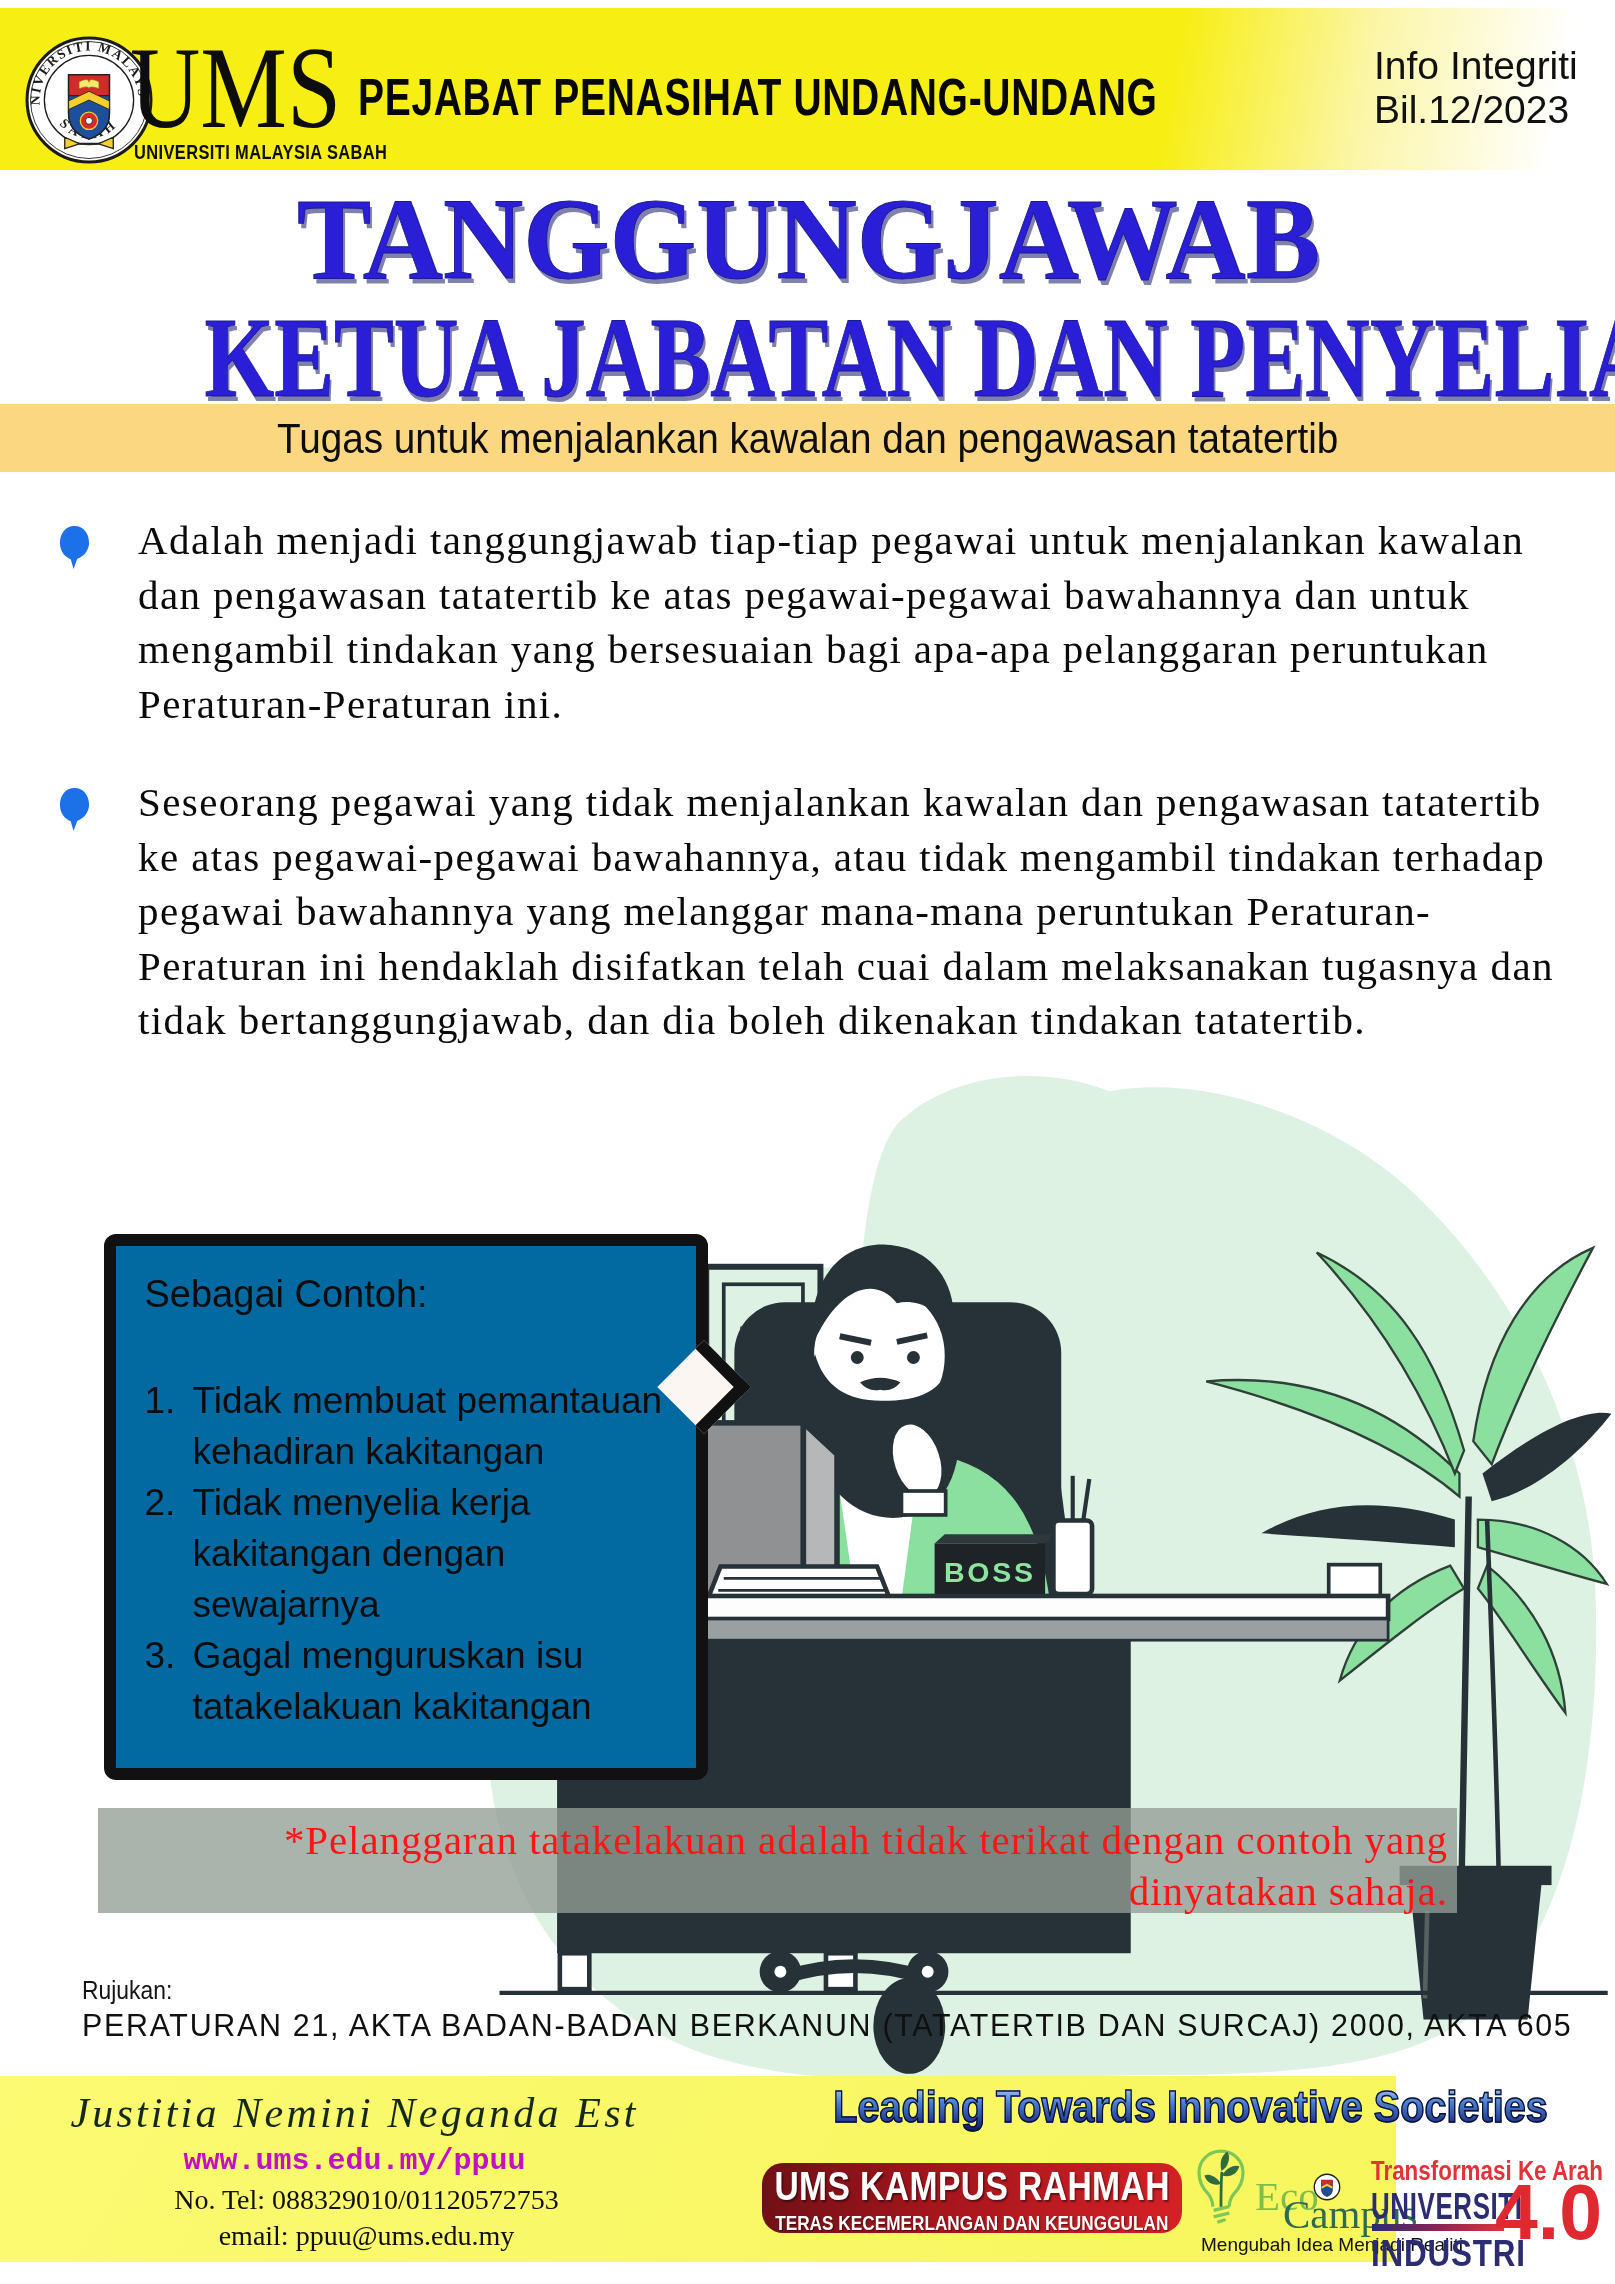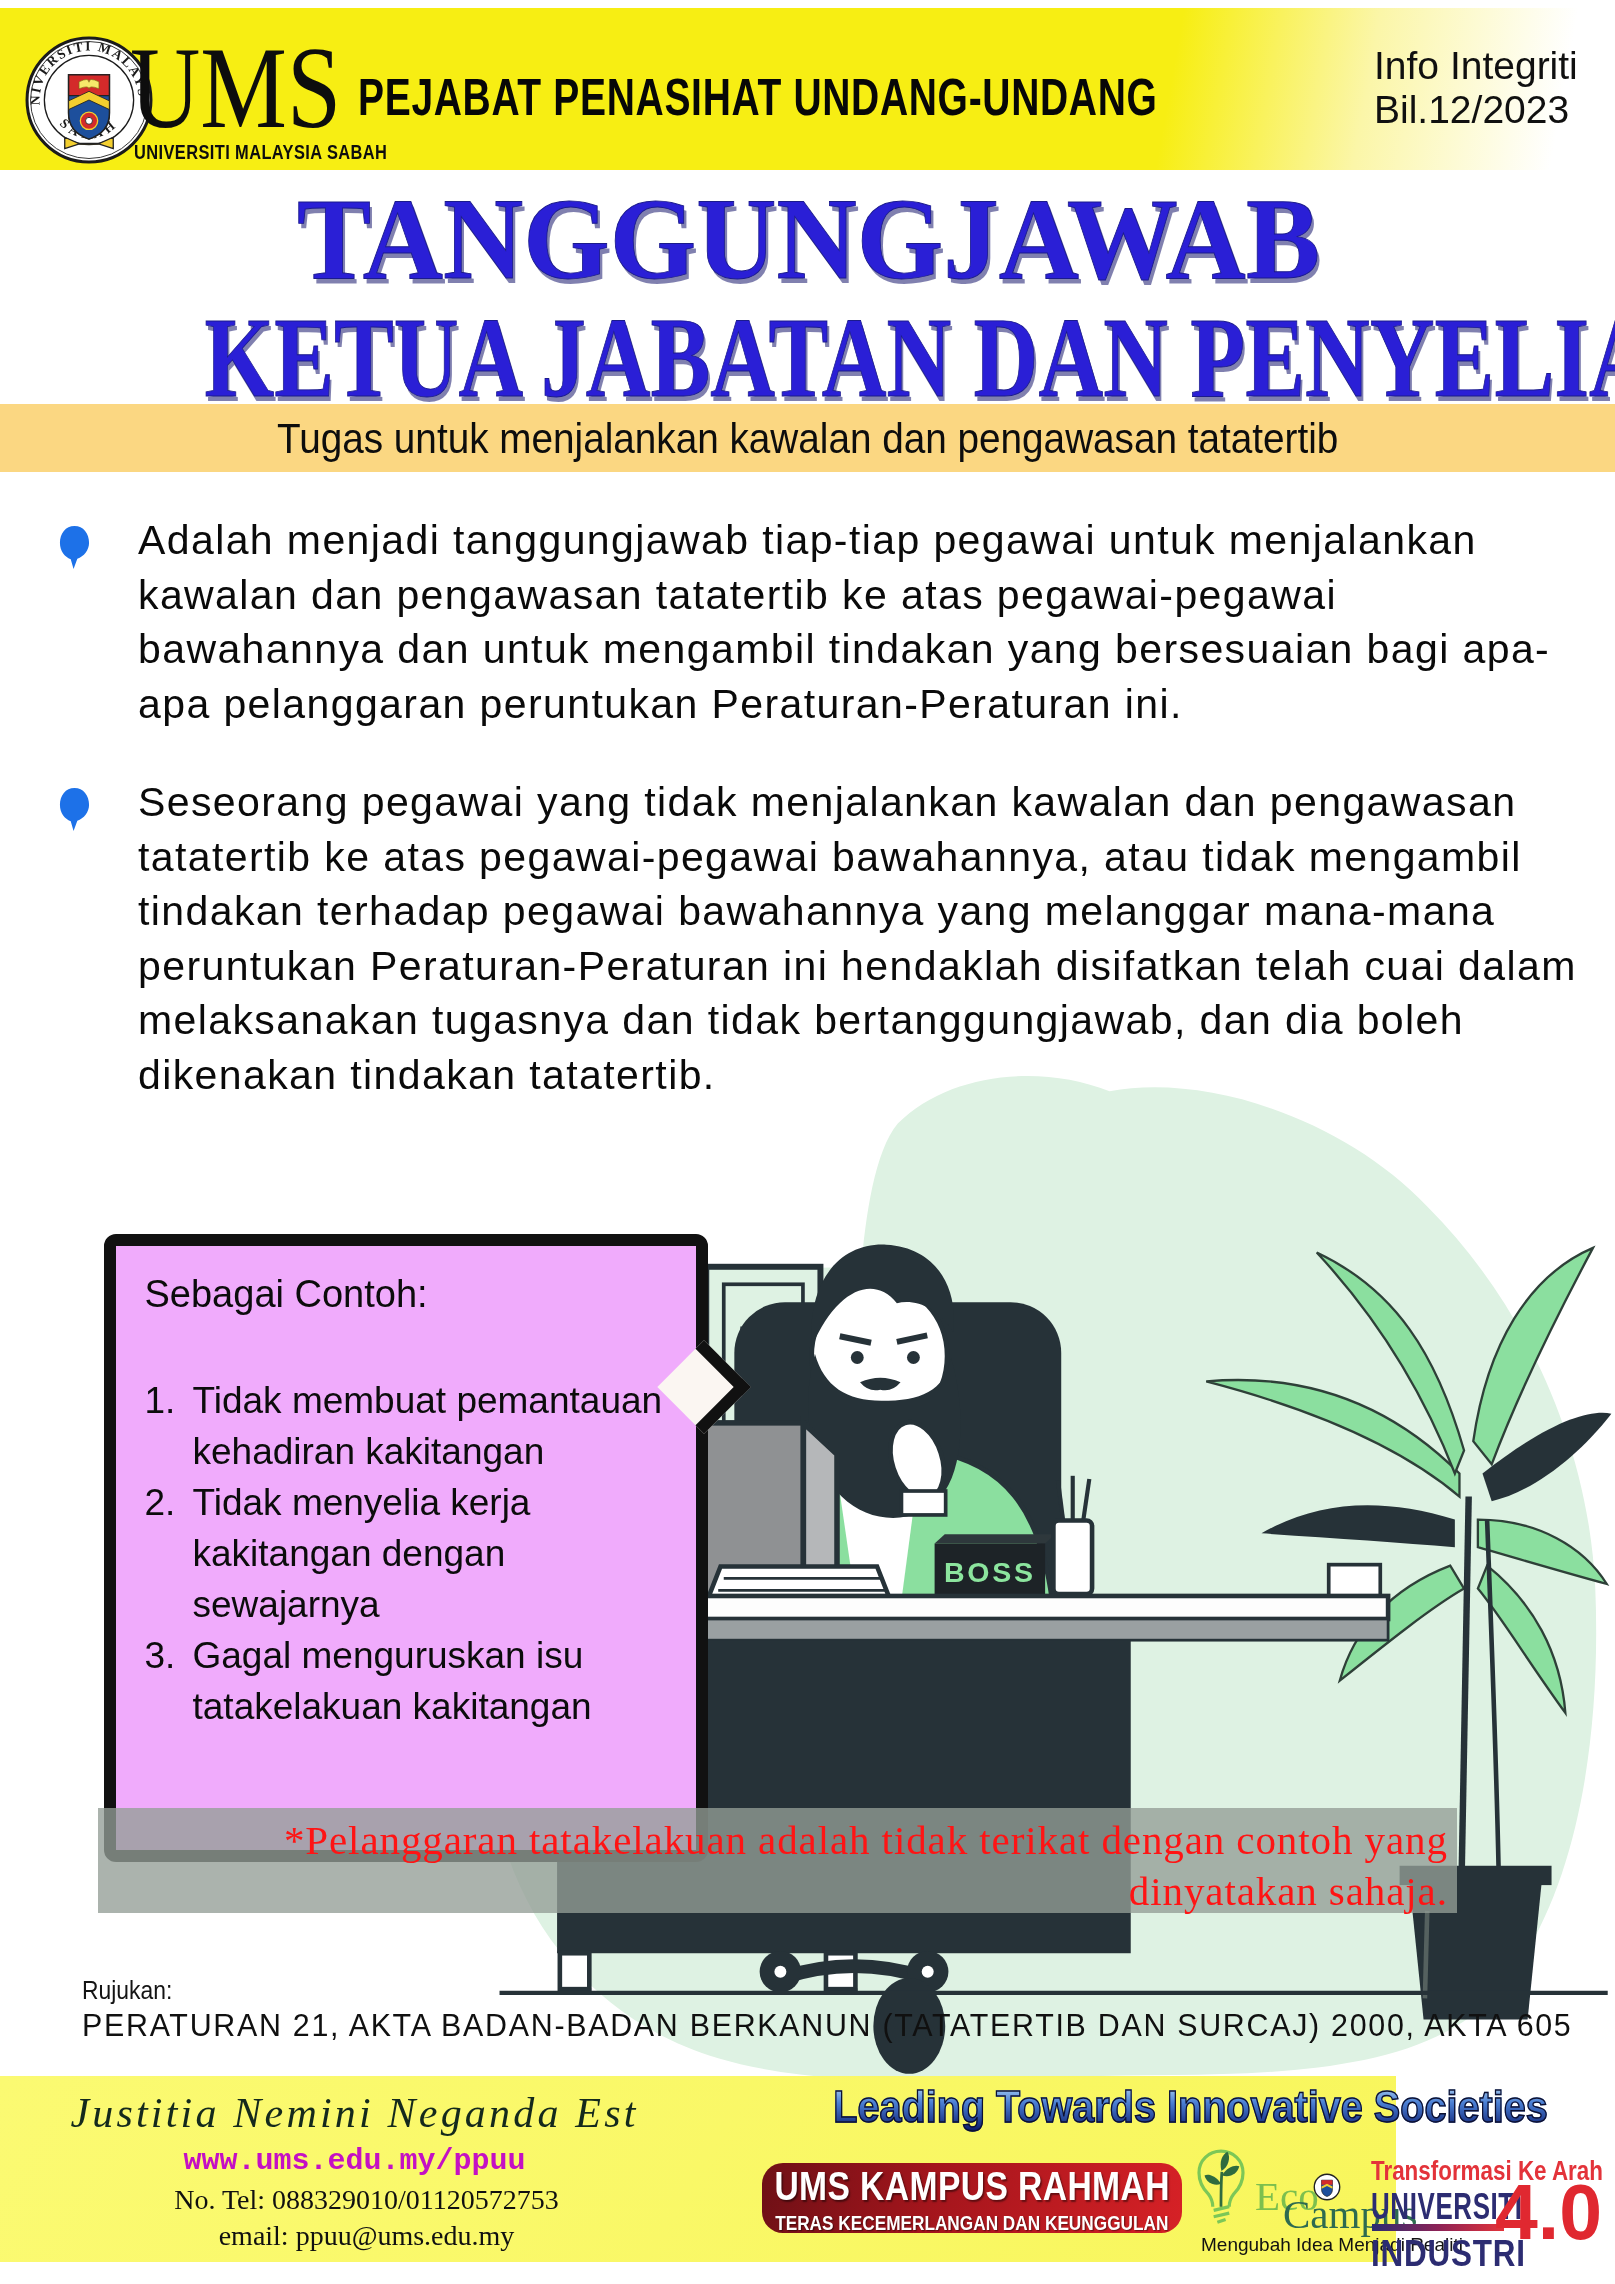--- a/index.html
+++ b/index.html
@@ -27,29 +27,29 @@
   .title-line-2 .cx{transform:scaleX(.78);}
   .cx{display:inline-block;white-space:nowrap;transform-origin:center top;}
   
   .subtitle-bar{position:absolute;left:0;top:404px;width:1616px;height:68px;background:#fbd782;
     display:flex;align-items:center;justify-content:center;}
   .subtitle-bar .txt{font-size:43px;color:#0d0d0d;transform:scaleX(.9);white-space:nowrap;}
   
   .bullet-icon{position:absolute;width:33px;height:47px;}
   .bullet-icon-1{left:58px;top:524px;}
   .bullet-icon-2{left:58px;top:786px;}
-  .para{position:absolute;left:138px;font-family:Liberation Sans, sans-serif;font-size:41px;
+  .para{position:absolute;left:138px;font-family:Liberation Serif, serif;font-size:41px;
     line-height:1.33;letter-spacing:1.4px;color:#0a0a0a;}
   .para-1{top:513px;width:1450px;}
   .para-2{top:775px;width:1455px;}
   
   .illustration{position:absolute;left:0;top:1059px;width:1616px;height:1050px;z-index:1;}
   
-  .example-box{position:absolute;left:104px;top:1234px;width:604px;height:628px;z-index:3;
-    background:#f0abfc;border:12px solid #111;border-radius:12px;box-sizing:border-box;
+  .example-box{position:absolute;left:104px;top:1234px;width:604px;height:546px;z-index:3;
+    background:#0369a1;border:12px solid #111;border-radius:12px;box-sizing:border-box;
     padding:27px 28px 0 28.5px;}
   .example-pointer{position:absolute;right:-41px;top:108px;width:54px;height:54px;background:#fbf6f2;
     border-top:12px solid #111;border-right:12px solid #111;transform:rotate(45deg);}
   .example-heading{font-size:38px;color:#0c0c0c;margin-bottom:59px;}
   .example-list{counter-reset:ex;}
   .ex-item{display:flex;font-size:37px;line-height:1.38;color:#0c0c0c;counter-increment:ex;}
   .ex-item .num{flex:none;width:48px;}
   .ex-item .num::before{content:counter(ex) ".";}
   
   .warning-band{position:absolute;left:98px;top:1808px;width:1359px;height:105px;z-index:4;

